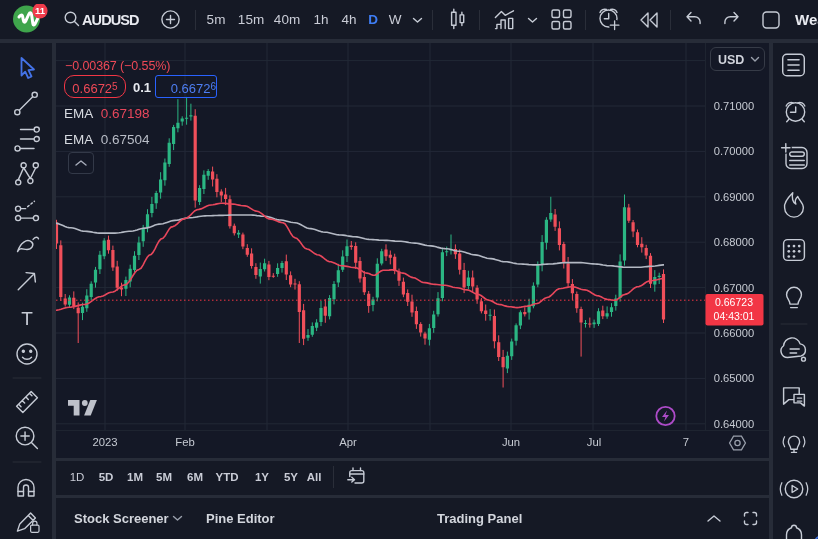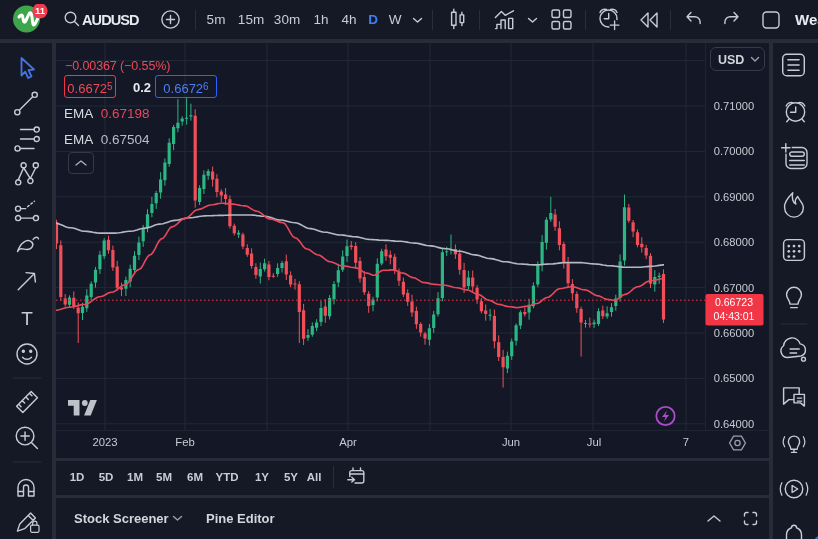--- a/index.html
+++ b/index.html
@@ -47,23 +47,23 @@
         <circle cx="0" cy="0" r="3"></circle>
       </g>
 <g fill="#cdd0d8" opacity="0.92" transform="translate(13,360)">
         <path d="M0 0 h11.5 v15.5 h-5.8 V5.8 H0 z"></path>
         <circle cx="16.8" cy="3" r="2.9"></circle>
         <path d="M22.3 0h6.6l-6.2 15.5h-6.6z"></path>
       </g>
 </svg>
 
   <div class="abs" style="left:65px;top:59px;font-size:12.5px;letter-spacing:-0.1px;color:#ef4957">−0.00367 (−0.55%)</div>
-  <div class="abs" style="left:64px;top:75px;width:52px;height:23px;border:1px solid #f23645;border-radius:3px;color:#ef4957;font-size:13px;text-align:center;line-height:21px">0.6672<span style="font-size:10px;vertical-align:3px">5</span></div>
-  <div class="abs" style="left:133px;top:80px;font-size:13px;font-weight:bold;color:#e6e9ef">0.2</div>
-  <div class="abs" style="left:155px;top:74.5px;width:62px;height:23px;border:1px solid #2962ff;border-radius:3px;color:#4e7ef2;font-size:13px;text-align:center;line-height:21px">0.6672<span style="font-size:10px;vertical-align:3px">6</span></div>
+  <div class="abs" style="left:64px;top:75px;width:62px;height:23px;border:1px solid #f23645;border-radius:10px;color:#ef4957;font-size:13px;text-align:center;line-height:21px">0.6672<span style="font-size:10px;vertical-align:3px">5</span></div>
+  <div class="abs" style="left:133px;top:80px;font-size:13px;font-weight:bold;color:#e6e9ef">0.1</div>
+  <div class="abs" style="left:155px;top:74.5px;width:62px;height:23px;border:1px solid #2962ff;border-radius:3px;color:#4e7ef2;font-size:13px;text-align:right;line-height:21px">0.6672<span style="font-size:10px;vertical-align:3px">6</span></div>
   <div class="abs" style="left:64px;top:105.5px;font-size:13.5px;color:#d7dae0">EMA&nbsp; <span style="color:#e8475c">0.67198</span></div>
   <div class="abs" style="left:64px;top:131.5px;font-size:13.5px;color:#d7dae0">EMA&nbsp; <span style="color:#b9bdc7">0.67504</span></div>
   <div class="abs" style="left:68px;top:152px;width:26px;height:22px;border:1px solid #333948;border-radius:4px"></div>
   <svg class="ic" style="left:74px;top:159px" width="14" height="8" viewBox="0 0 14 8">
       <path d="M2 6 L7 2 L12 6" stroke="#a8adbb"></path>
     </svg>
 
   <div class="abs" style="left:710px;top:47px;width:55px;height:24px;border:1px solid #363b47;border-radius:6px"></div>
   <div class="abs" style="left:718px;top:53px;font-size:12.5px;font-weight:bold;color:#d1d4dc">USD</div>
   <svg class="ic" style="left:750px;top:56px" width="10" height="7" viewBox="0 0 10 7">
@@ -83,21 +83,21 @@
       <path d="M10.5 10.5 L14.5 14.5"></path>
     </svg>
   <div class="abs" style="left:82px;top:0;height:40px;line-height:40px;font-size:14.5px;font-weight:bold;letter-spacing:-0.9px;color:#e8eaf0">AUDUSD</div>
   <svg class="ic" style="left:161px;top:10px" width="19" height="19" viewBox="0 0 19 19">
       <circle cx="9.5" cy="9.5" r="8.6"></circle>
       <path d="M9.5 5.5v8 M5.5 9.5h8"></path>
     </svg>
   <div class="sep" style="left:195px"></div>
   <div class="tftxt" style="left:216px">5m</div>
   <div class="tftxt" style="left:251px">15m</div>
-  <div class="tftxt" style="left:287px">30m</div>
+  <div class="tftxt" style="left:287px">40m</div>
   <div class="tftxt" style="left:321px">1h</div>
   <div class="tftxt" style="left:349px">4h</div>
   <div class="tftxt" style="left:373px;color:#3e7df4;font-weight:bold">D</div>
   <div class="tftxt" style="left:395px">W</div>
   <svg class="ic" style="left:412px;top:17px" width="11" height="7" viewBox="0 0 11 7">
       <path d="M1.5 1.5 L5.5 5 L9.5 1.5"></path>
     </svg>
   <div class="sep" style="left:432px"></div>
   <svg class="ic" style="left:446px;top:8px" width="23" height="24" viewBox="0 0 23 24">
       <path d="M7.8 1.2v3 M7.8 17.3v3.3 M5.6 4.2h4.4v13.1h-4.4z M15.9 4.2v2.7 M15.9 14.6v3 M14.1 6.9h3.6v7.7h-3.6z"></path>
@@ -267,21 +267,21 @@
       </g>
     <g transform="translate(23,489) scale(1.25)" stroke-width="1.12">
         <path d="M-6 10 v-7 a6 6 0 0 1 4 -5.6 a2 2 0 0 1 4 0 a6 6 0 0 1 4 5.6 v7"></path>
       </g>
     <circle cx="53" cy="503" r="10" fill="#0e2a66" stroke="#3c6fe0" stroke-width="1.6"></circle>
   </svg>
 
   <div class="abs" style="left:56px;top:457.5px;width:712.5px;height:3px;background:#272c38"></div>
   <div class="abs" style="left:56px;top:460.5px;width:712.5px;height:34.5px;background:#151925"></div>
   <div class="abs" style="left:56px;top:495px;width:712.5px;height:3px;background:#272c38"></div>
-<div class="abs" style="left:77px;top:460px;height:35px;line-height:35px;font-size:11.5px;font-weight:bold;color:#c9ccd6;transform:translateX(-50%)">1D</div>
+<div class="abs" style="left:77px;top:460px;height:35px;line-height:35px;font-size:11.5px;font-weight:normal;color:#c9ccd6;transform:translateX(-50%)">1D</div>
 <div class="abs" style="left:106px;top:460px;height:35px;line-height:35px;font-size:11.5px;font-weight:bold;color:#c9ccd6;transform:translateX(-50%)">5D</div>
 <div class="abs" style="left:135px;top:460px;height:35px;line-height:35px;font-size:11.5px;font-weight:bold;color:#c9ccd6;transform:translateX(-50%)">1M</div>
 <div class="abs" style="left:164px;top:460px;height:35px;line-height:35px;font-size:11.5px;font-weight:bold;color:#c9ccd6;transform:translateX(-50%)">5M</div>
 <div class="abs" style="left:195px;top:460px;height:35px;line-height:35px;font-size:11.5px;font-weight:bold;color:#c9ccd6;transform:translateX(-50%)">6M</div>
 <div class="abs" style="left:227px;top:460px;height:35px;line-height:35px;font-size:11.5px;font-weight:bold;color:#c9ccd6;transform:translateX(-50%)">YTD</div>
 <div class="abs" style="left:262px;top:460px;height:35px;line-height:35px;font-size:11.5px;font-weight:bold;color:#c9ccd6;transform:translateX(-50%)">1Y</div>
 <div class="abs" style="left:291px;top:460px;height:35px;line-height:35px;font-size:11.5px;font-weight:bold;color:#c9ccd6;transform:translateX(-50%)">5Y</div>
 <div class="abs" style="left:314px;top:460px;height:35px;line-height:35px;font-size:11.5px;font-weight:bold;color:#c9ccd6;transform:translateX(-50%)">All</div>
   <div class="abs" style="left:333px;top:466px;width:1px;height:22px;background:#2a2e39"></div>
   <svg class="ic" style="left:347px;top:467px" width="18" height="18" viewBox="0 0 18 18">
@@ -290,18 +290,19 @@
       <path d="M2.8 7 h14"></path>
       <path d="M0.8 12.7 h6.4 M4.8 10.3 l2.7 2.4 l-2.7 2.4"></path>
     </svg>
 
   <div class="abs" style="left:56px;top:498px;width:712.5px;height:41px;background:#151925"></div>
   <div class="abs" style="left:74px;top:498px;height:57px;line-height:41px;font-size:13px;font-weight:bold;color:#d3d6dd">Stock Screener</div>
   <svg class="ic" style="left:172px;top:515px" width="11" height="7" viewBox="0 0 11 7">
       <path d="M1.5 1.5 L5.5 5 L9.5 1.5" stroke="#9aa0ac"></path>
     </svg>
   <div class="abs" style="left:206px;top:498px;height:33px;line-height:41px;font-size:13px;font-weight:bold;color:#d3d6dd">Pine Editor</div>
+  <div class="abs" style="left:437px;top:498px;height:41px;line-height:41px;font-size:13px;font-weight:bold;color:#d3d6dd">Trading Panel</div>
   <svg class="ic" style="left:706px;top:514px" width="16" height="9" viewBox="0 0 16 9">
       <path d="M2 7 L8 2 L14 7"></path>
     </svg>
   <svg class="ic" style="left:743px;top:511px" width="15" height="15" viewBox="0 0 15 15">
       <path d="M1.5 5 V3.5 a2 2 0 0 1 2 -2 H5 M10 1.5 h1.5 a2 2 0 0 1 2 2 V5 M13.5 10 v1.5 a2 2 0 0 1 -2 2 H10 M5 13.5 H3.5 a2 2 0 0 1 -2 -2 V10"></path>
     </svg>
 </div>
 </body></html>

